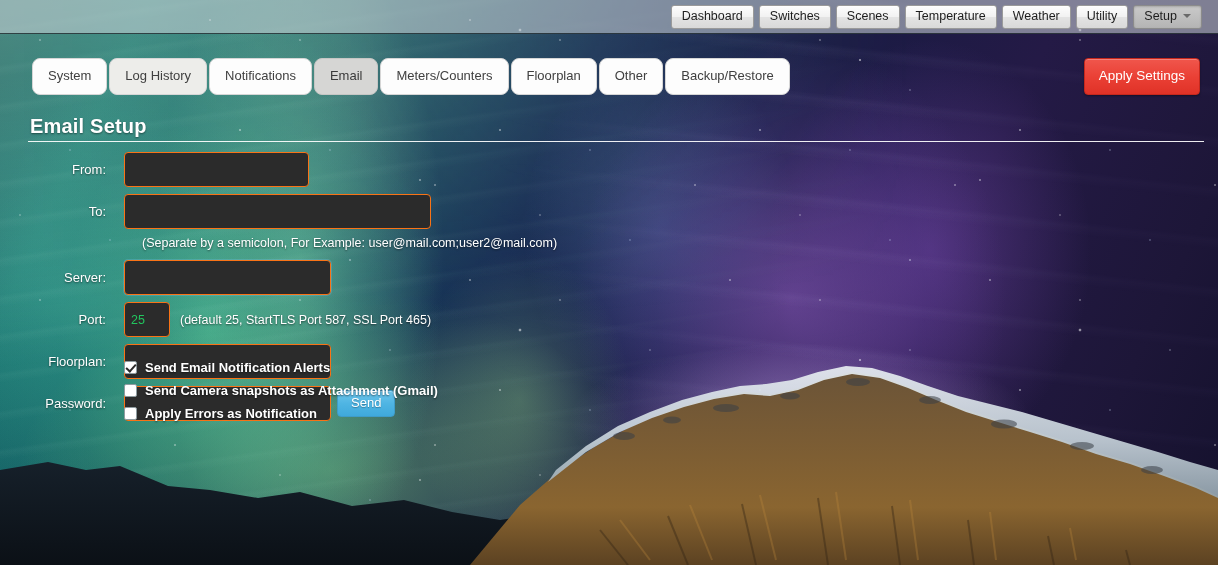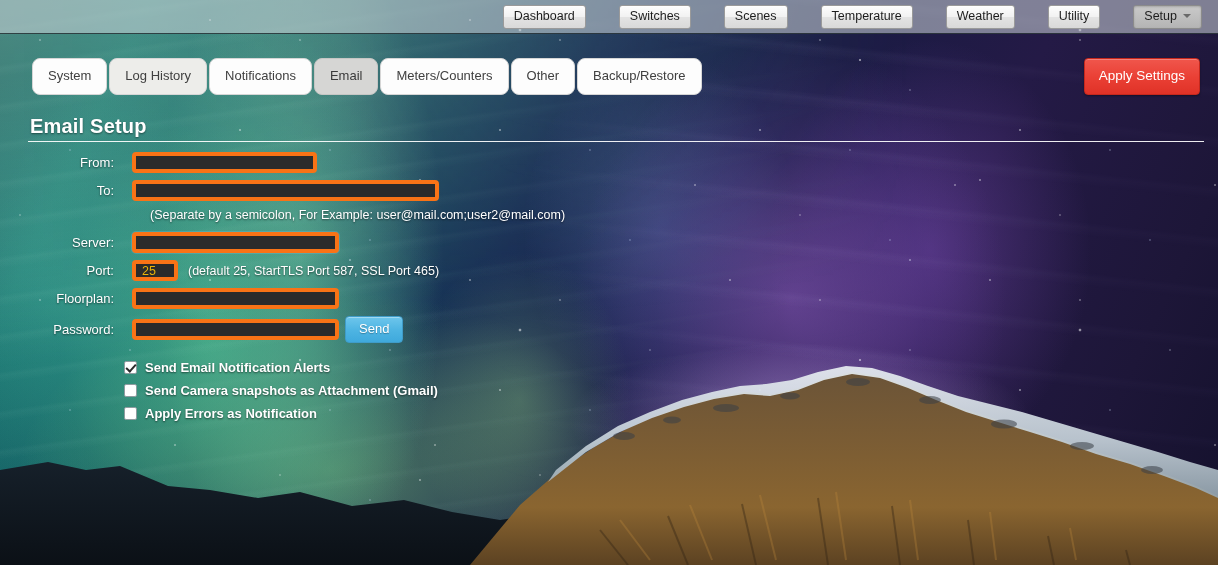--- a/index.html
+++ b/index.html
@@ -98,21 +98,20 @@
   .bg-mountain svg { position: absolute; left: 0; bottom: 0; width: 1218px; height: 565px; }
 
   
   .topbar {
     position: absolute; left: 0; top: 0;
     width: 1218px; height: 34px;
     background: rgba(205,214,219,0.55);
     border-bottom: 1px solid rgba(15,25,30,0.75);
     display: flex; align-items: center; justify-content: flex-end;
     padding-right: 16px;
-    gap: 28px;
   }
   .navbtn {
     font-size: 12.5px;
     color: #1d1d1d;
     background: linear-gradient(to bottom, #fdfdfd 0%, #f2f2f2 48%, #e3e3e3 52%, #d9d9d9 100%);
     border: 1px solid #9a9a9a;
     border-radius: 3px;
     padding: 4px 10px 5px;
     margin-left: 5px;
     line-height: 13px;
@@ -178,37 +177,37 @@
     letter-spacing: .2px;
   }
   .title-rule {
     position: absolute; left: 28px; top: 141px;
     width: 1176px; height: 1px;
     background: #ffffff;
     opacity: .92;
   }
 
   
-  .form { position: absolute; left: 12px; top: 152px; width: 700px; padding-left: 16px; }
+  .form { position: absolute; left: 4px; top: 152px; width: 700px; padding-left: 16px; }
   .row { display: flex; align-items: center; margin-bottom: 7px; }
   .lbl {
     width: 104px;
     text-align: right;
     padding-right: 18px;
     font-size: 13px;
     color: #ffffff;
     text-shadow: 0 1px 2px rgba(0,0,0,0.55);
     white-space: nowrap;
   }
   .inp {
     background: #2b2b2b;
-    border: 4px solid #f97316;
+    border: 1px solid #f97316;
     border-radius: 4px;
-    height: 21px;
-    color: #eab308;
+    height: 35px;
+    color: #22c55e;
     font-size: 12.5px;
     font-family: "Liberation Sans", sans-serif;
     padding: 0 6px;
     outline: none;
   }
   .inp.w-from { width: 185px; }
   .inp.w-to   { width: 307px; }
   .inp.w-srv  { width: 207px; }
   .inp.w-port { width: 46px; }
   .inp.w-user { width: 207px; }
@@ -360,20 +359,21 @@
     <div class="navbtn"><span>Utility</span></div>
     <div class="navbtn active"><span>Setup</span><span class="caret"></span></div>
   </div>
 
   <div class="tabstrip">
     <div class="tab"><span>System</span></div>
     <div class="tab hover"><span>Log History</span></div>
     <div class="tab"><span>Notifications</span></div>
     <div class="tab active"><span>Email</span></div>
     <div class="tab"><span>Meters/Counters</span></div>
+    <div class="tab"><span>Floorplan</span></div>
     <div class="tab"><span>Other</span></div>
     <div class="tab"><span>Backup/Restore</span></div>
   </div>
 
   <div class="apply-btn">
     <span>Apply Settings</span>
   </div>
 
   <div class="page-title">Email Setup</div>
   <div class="title-rule"></div>

